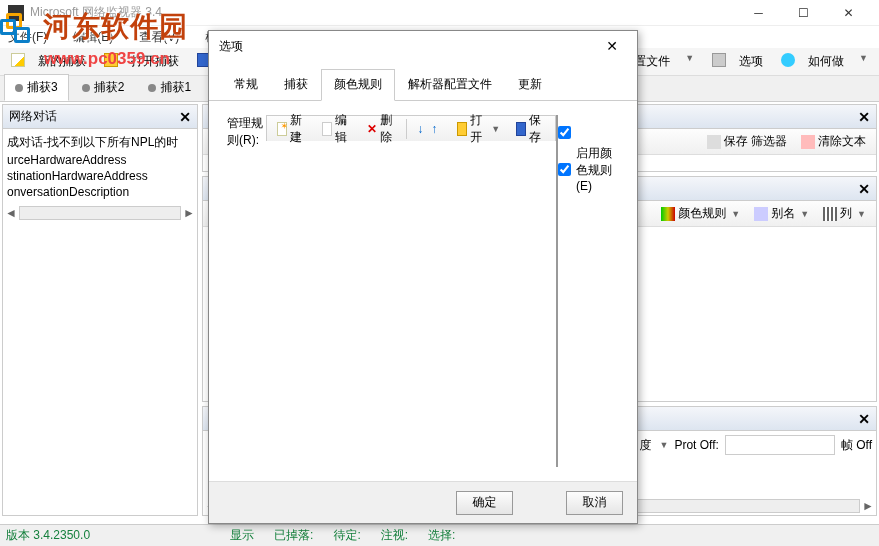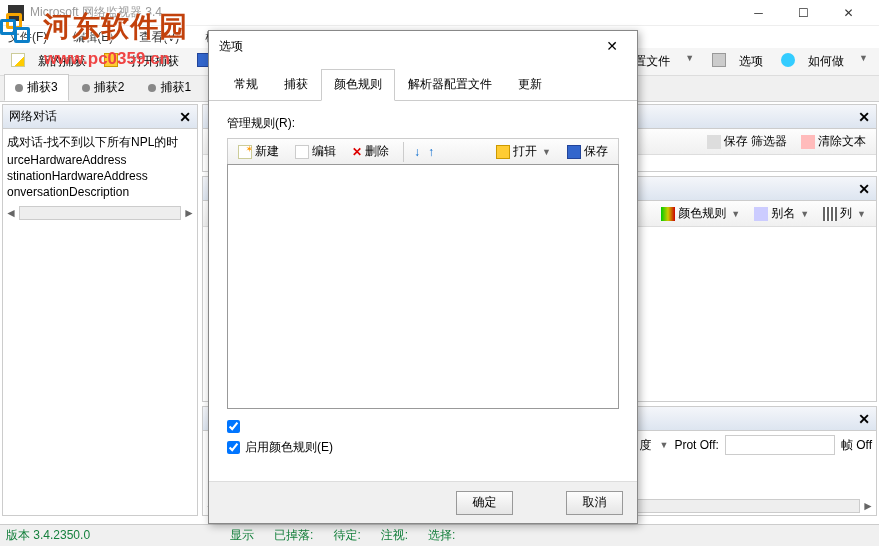--- a/index.html
+++ b/index.html
@@ -36,21 +36,21 @@
 .sep { width: 1px; height: 20px; background: #ccc; margin: 0 2px; }
 
 
 .dialog { position: absolute; top: 30px; left: 208px; width: 430px; height: 494px; background: #fff; border: 1px solid #888; box-shadow: 2px 2px 8px rgba(0,0,0,0.3); z-index: 100; display: flex; flex-direction: column; }
 .dlg-title { height: 30px; display: flex; align-items: center; padding: 0 10px; }
 .dlg-title .t { flex: 1; }
 .dlg-title .x { width: 30px; height: 30px; display: flex; align-items: center; justify-content: center; font-size: 14px; }
 .dlg-tabs { display: flex; padding: 8px 12px 0 12px; border-bottom: 1px solid #ccc; }
 .dlg-tab { padding: 6px 12px; border: 1px solid transparent; cursor: pointer; }
 .dlg-tab.active { border: 1px solid #ccc; border-bottom: 1px solid #fff; margin-bottom: -1px; background: #fff; }
-.dlg-body { flex: 1; padding: 14px 18px; display: flex; flex-direction: column; justify-content: flex-end; }
+.dlg-body { flex: 1; padding: 14px 18px; display: flex; flex-direction: row; justify-content: flex-end; }
 .rule-toolbar { height: 26px; display: flex; align-items: center; border: 1px solid #ccc; border-bottom: none; padding: 0 6px; gap: 8px; background: linear-gradient(#fdfdfd, #f0f0f0); }
 .rtbtn { display: flex; align-items: center; gap: 3px; padding: 1px 4px; }
 .rule-list { flex: 1; border: 1px solid #999; background: #fff; }
 .dlg-checks { padding: 8px 0; }
 .dlg-checks label { display: flex; align-items: center; gap: 5px; padding: 3px 0; }
 .dlg-footer { height: 42px; display: flex; align-items: center; justify-content: flex-end; gap: 8px; padding: 0 14px; background: #f0f0f0; border-top: 1px solid #ddd; }
 .dlg-footer button { width: 57px; height: 24px; border: 1px solid #999; background: linear-gradient(#fdfdfd, #e5e5e5); cursor: pointer; margin-left: 45px; }
 
 .partial-toolbar { height: 26px; display: flex; align-items: center; justify-content: flex-end; padding: 0 6px; gap: 6px; border-bottom: 1px solid #ddd; background: linear-gradient(#fdfdfd, #f0f0f0); }
 .field-row { display: flex; align-items: center; padding: 4px; gap: 6px; }

